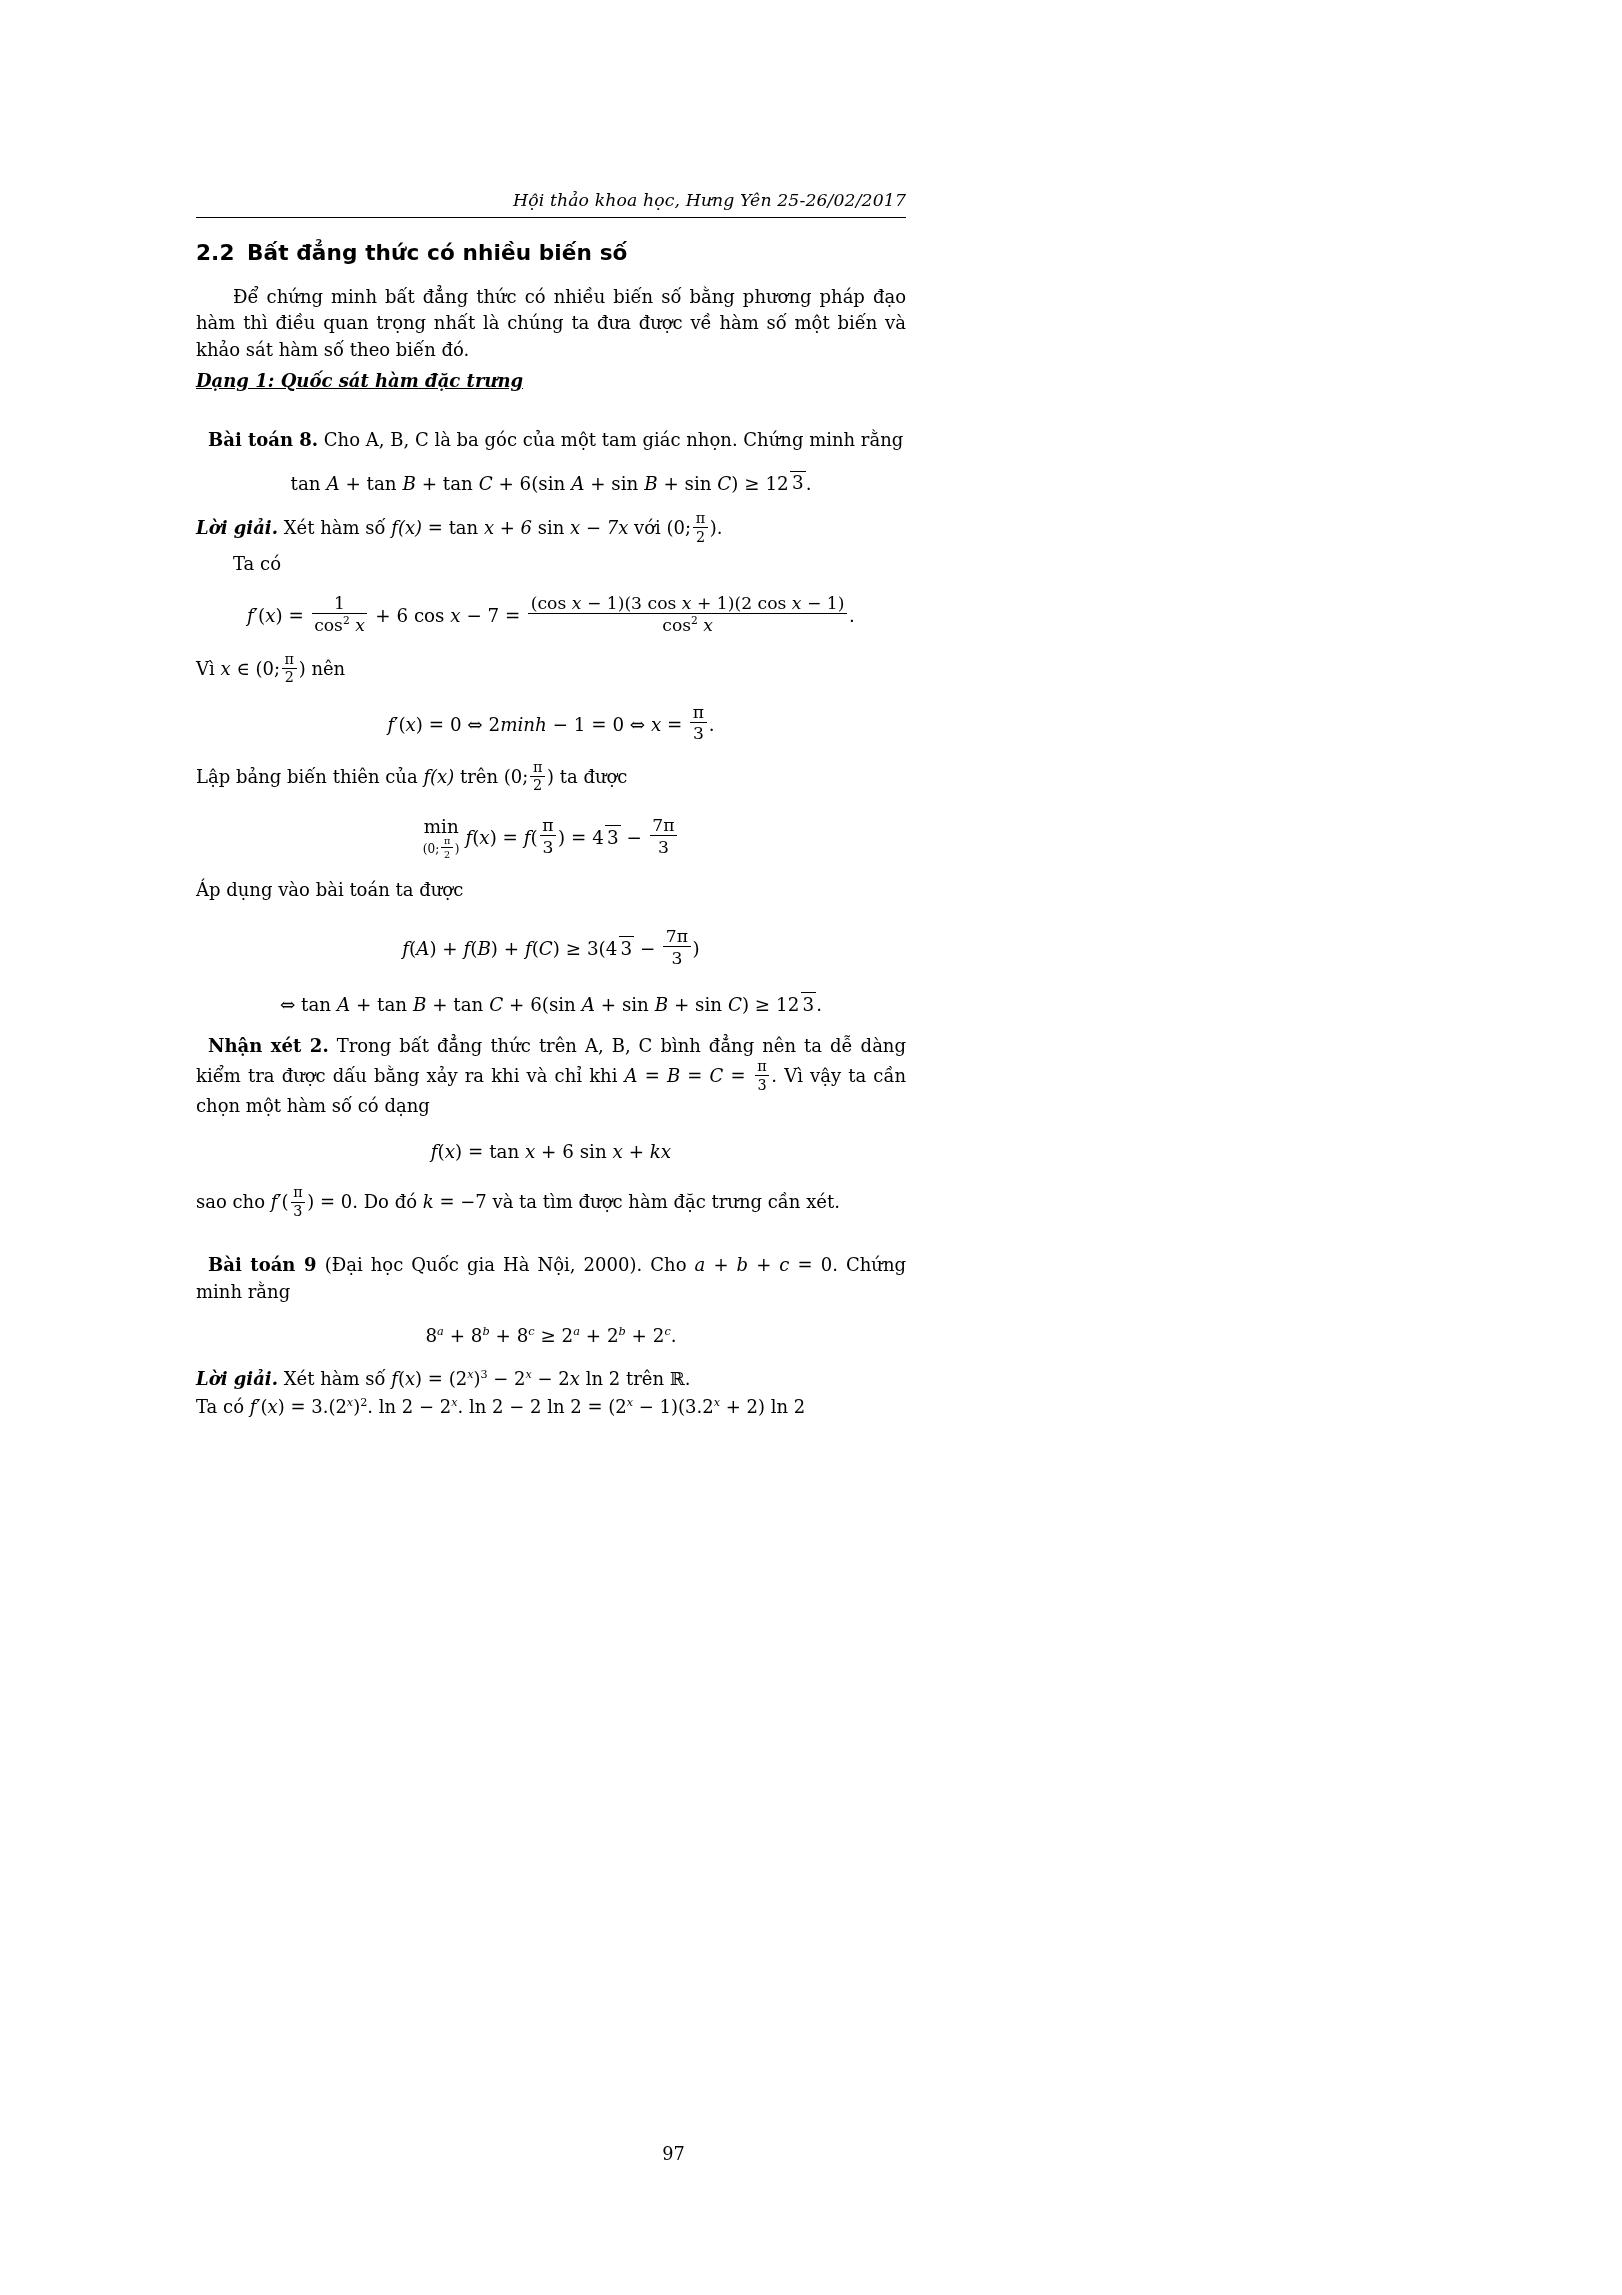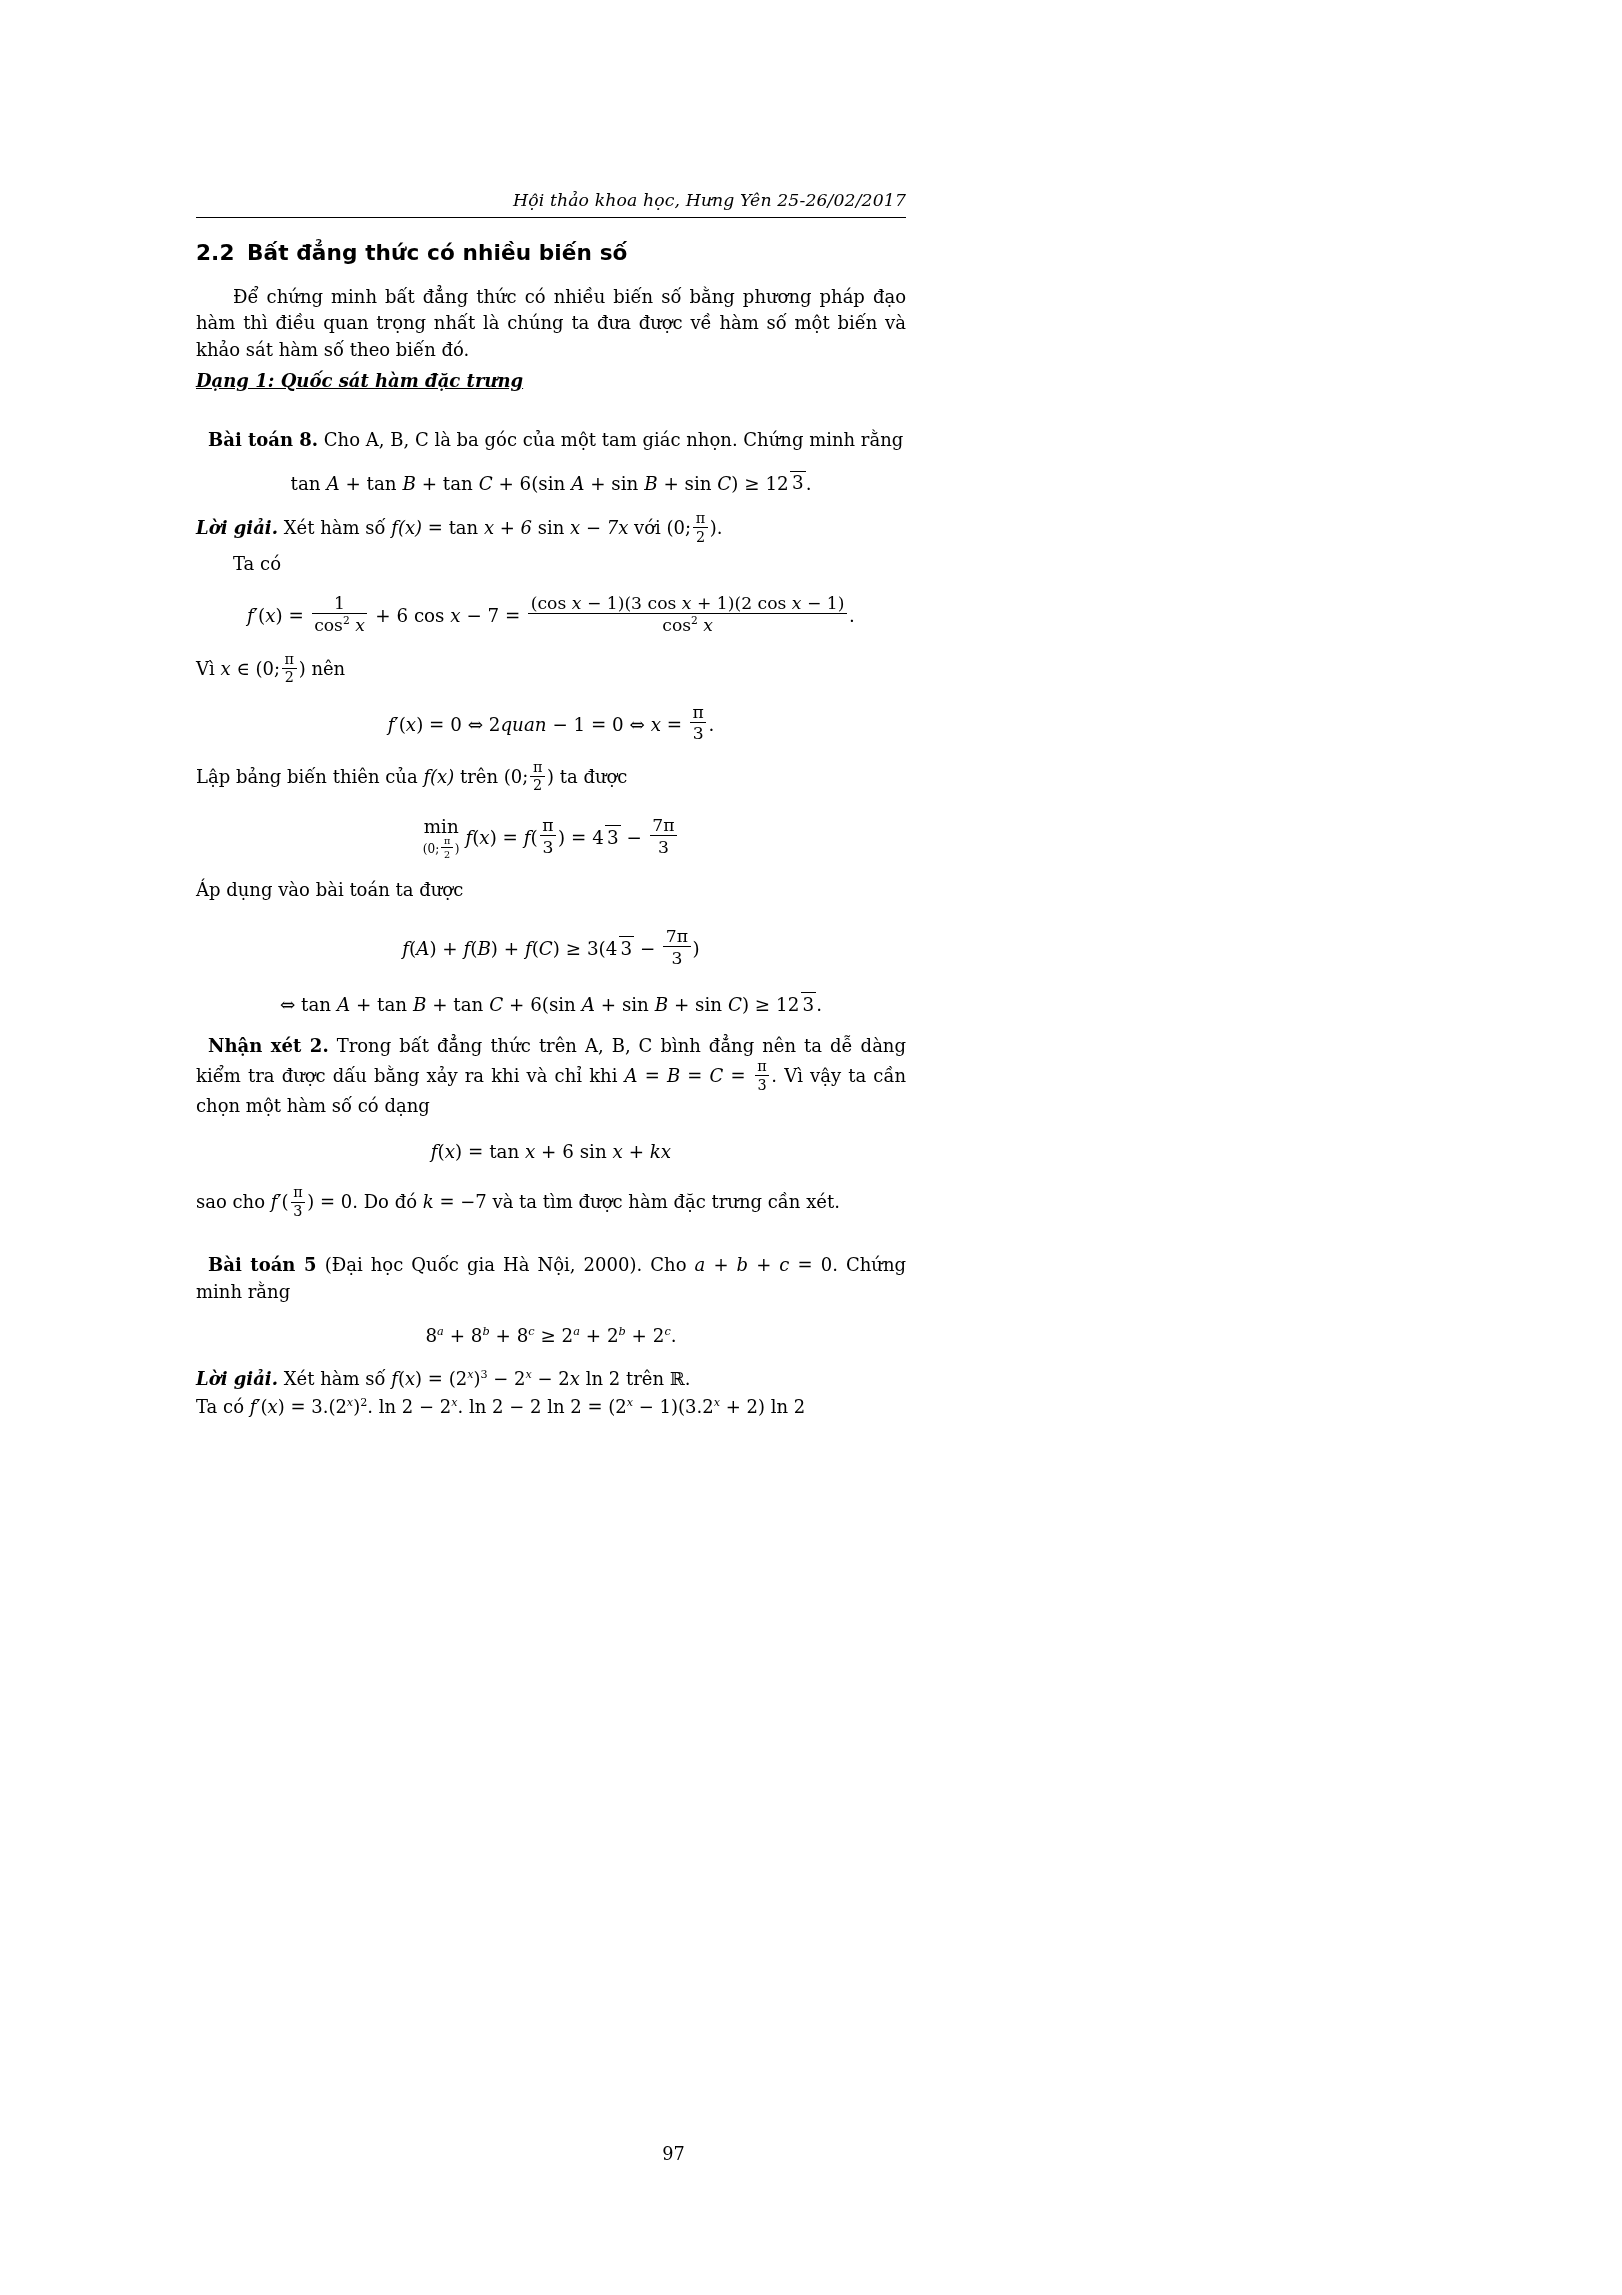--- a/index.html
+++ b/index.html
@@ -170,21 +170,21 @@
       <span class="frac"><span class="nu">(<span class="op">cos</span> <span class="mi">x</span> − 1)(3 <span class="op">cos</span> <span class="mi">x</span> + 1)(2 <span class="op">cos</span> <span class="mi">x</span> − 1)</span><span class="de"><span class="op">cos</span><sup>2</sup> <span class="mi">x</span></span></span>.
     </div>
 
     <p>
       <span>Vì</span>
       <span class="mi">x</span> ∈ (0;<span class="frac small"><span class="nu">π</span><span class="de">2</span></span>)
       <span>nên</span>
     </p>
 
     <div class="display">
-      <span class="mi">f</span>′(<span class="mi">x</span>) = 0 ⇔ 2<span class="mi">quan</span> − 1 = 0 ⇔ <span class="mi">x</span> =
+      <span class="mi">f</span>′(<span class="mi">x</span>) = 0 ⇔ 2<span class="mi">minh</span> − 1 = 0 ⇔ <span class="mi">x</span> =
       <span class="frac"><span class="nu">π</span><span class="de">3</span></span>.
     </div>
 
     <p>
       <span>Lập bảng biến thiên của</span>
       <span class="mi">f(x)</span>
       <span>trên (0;</span><span class="frac small"><span class="nu">π</span><span class="de">2</span></span><span>) ta được</span>
     </p>
 
     <div class="display" style="margin-top:22px;">
@@ -219,21 +219,21 @@
 
     <p>
       <span>sao cho</span>
       <span class="mi">f</span>′(<span class="frac small"><span class="nu">π</span><span class="de">3</span></span>)
       <span>= 0. Do đó</span>
       <span class="mi">k</span> = −7
       <span>và ta tìm được hàm đặc trưng cần xét.</span>
     </p>
 
     <p class="gap-lg">
-      <span class="bold">Bài toán 5</span>
+      <span class="bold">Bài toán 9</span>
       <span>(Đại học Quốc gia Hà Nội, 2000).</span>
       <span>Cho</span>
       <span class="mi">a</span> + <span class="mi">b</span> + <span class="mi">c</span> = 0<span>. Chứng minh rằng</span>
     </p>
 
     <div class="display" style="margin-top:19.6px;margin-bottom:19.6px;">
       8<sup class="mi">a</sup> + 8<sup class="mi">b</sup> + 8<sup class="mi">c</sup> ≥ 2<sup class="mi">a</sup> + 2<sup class="mi">b</sup> + 2<sup class="mi">c</sup>.
     </div>
 
     <p class="gap-sm tight">

